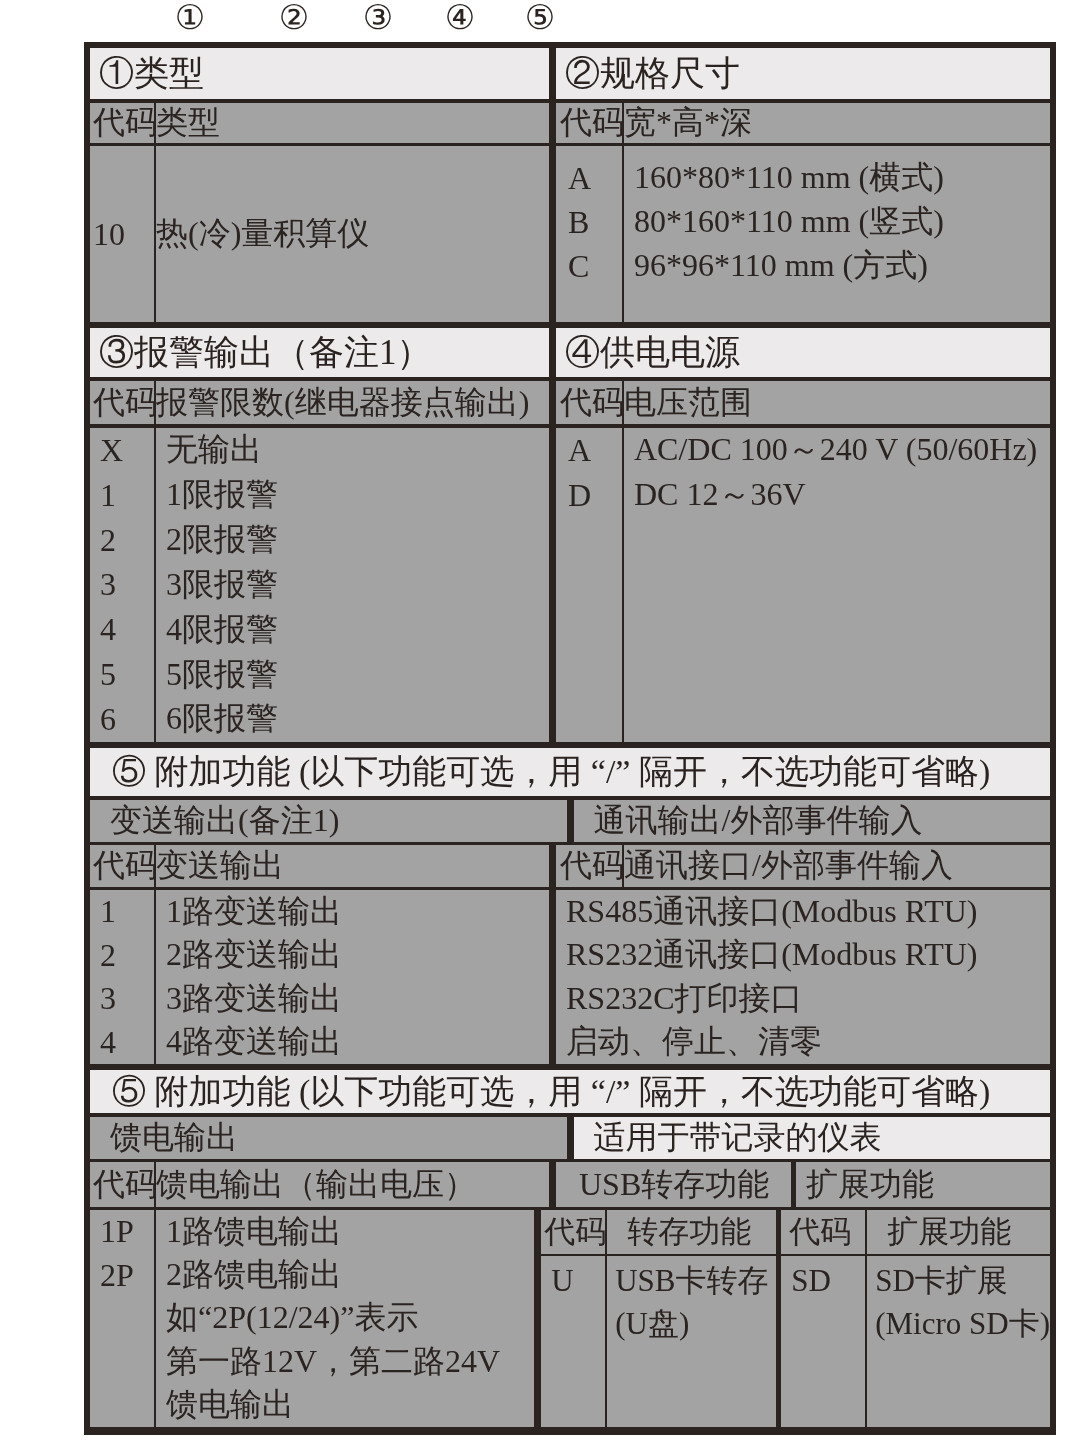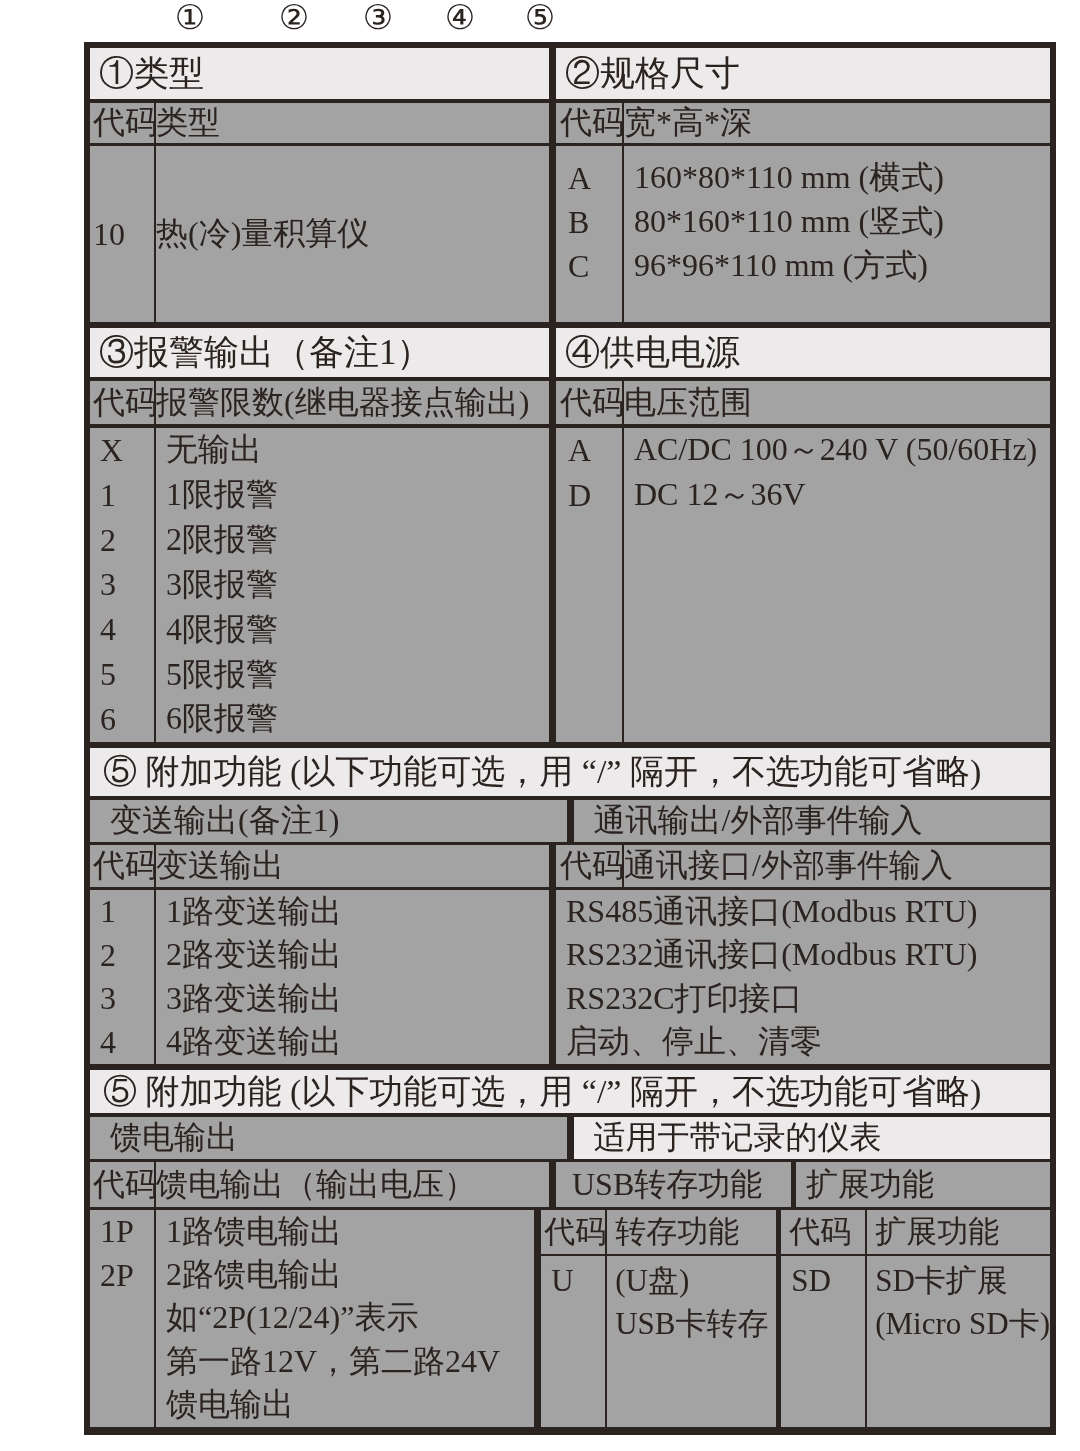--- a/index.html
+++ b/index.html
@@ -57,34 +57,34 @@
   .codecol2{width:68px;border-right:2px solid var(--ink);padding-left:12px;}
   .desccol{flex:1;padding-left:10px;overflow:hidden;}
   .ln{display:flex;align-items:center;white-space:nowrap;}
 
   .bC .codecol2,.bC .desccol{padding-top:10px;}
   .bC .ln{height:44px;}
   .bF .ln{height:44.85px;}
   .bJ .ln{height:43.5px;}
   .bN .lnl{height:43.4px;display:flex;align-items:center;white-space:nowrap;}
 
-  .fullrow{flex:1;display:flex;align-items:center;padding-left:13px;font-size:34px;white-space:nowrap;overflow:hidden;}
+  .fullrow{flex:1;display:flex;align-items:center;padding-left:22px;font-size:34px;white-space:nowrap;overflow:hidden;}
 
   
-  .m-usb{width:240px;border-right:5px solid var(--ink);display:flex;align-items:center;padding-left:16px;white-space:nowrap;overflow:hidden;}
+  .m-usb{width:240px;border-right:5px solid var(--ink);display:flex;align-items:center;padding-left:23px;white-space:nowrap;overflow:hidden;}
   .m-exp{flex:1;display:flex;align-items:center;padding-left:10px;white-space:nowrap;overflow:hidden;}
 
   
   .subt{display:flex;flex-direction:column;font-size:31px;}
   .sub-usb{width:240px;border-right:5px solid var(--ink);}
   .sub-exp{flex:1;}
   .subhead{height:46px;border-bottom:2px solid var(--ink);display:flex;}
   .sh-code{width:66px;border-right:2px solid var(--ink);display:flex;align-items:center;padding-left:3px;white-space:nowrap;overflow:hidden;}
   .sub-exp .sh-code{width:86px;padding-left:8px;}
-  .sh-desc{flex:1;display:flex;align-items:center;padding-left:8px;white-space:nowrap;overflow:hidden;}
+  .sh-desc{flex:1;display:flex;align-items:center;padding-left:20px;white-space:nowrap;overflow:hidden;}
   .subbody{flex:1;display:flex;}
   .sb-code{width:66px;border-right:2px solid var(--ink);padding-left:10px;padding-top:3px;}
   .sub-exp .sb-code{width:86px;}
   .sb-desc{flex:1;padding-left:8px;padding-top:3px;overflow:hidden;}
   .sb-code .ln,.sb-desc .ln{height:43px;}
 </style>
 </head>
 <body>
 
 <div class="screen">
@@ -269,22 +269,22 @@
         <div class="subt sub-usb">
           <div class="subhead">
             <div class="sh-code">代码</div>
             <div class="sh-desc">转存功能</div>
           </div>
           <div class="subbody">
             <div class="sb-code">
               <div class="ln">U</div>
             </div>
             <div class="sb-desc">
+              <div class="ln">USB卡转存</div>
               <div class="ln">(U盘)</div>
-              <div class="ln">USB卡转存</div>
             </div>
           </div>
         </div>
         <div class="subt sub-exp">
           <div class="subhead">
             <div class="sh-code">代码</div>
             <div class="sh-desc">扩展功能</div>
           </div>
           <div class="subbody">
             <div class="sb-code">

